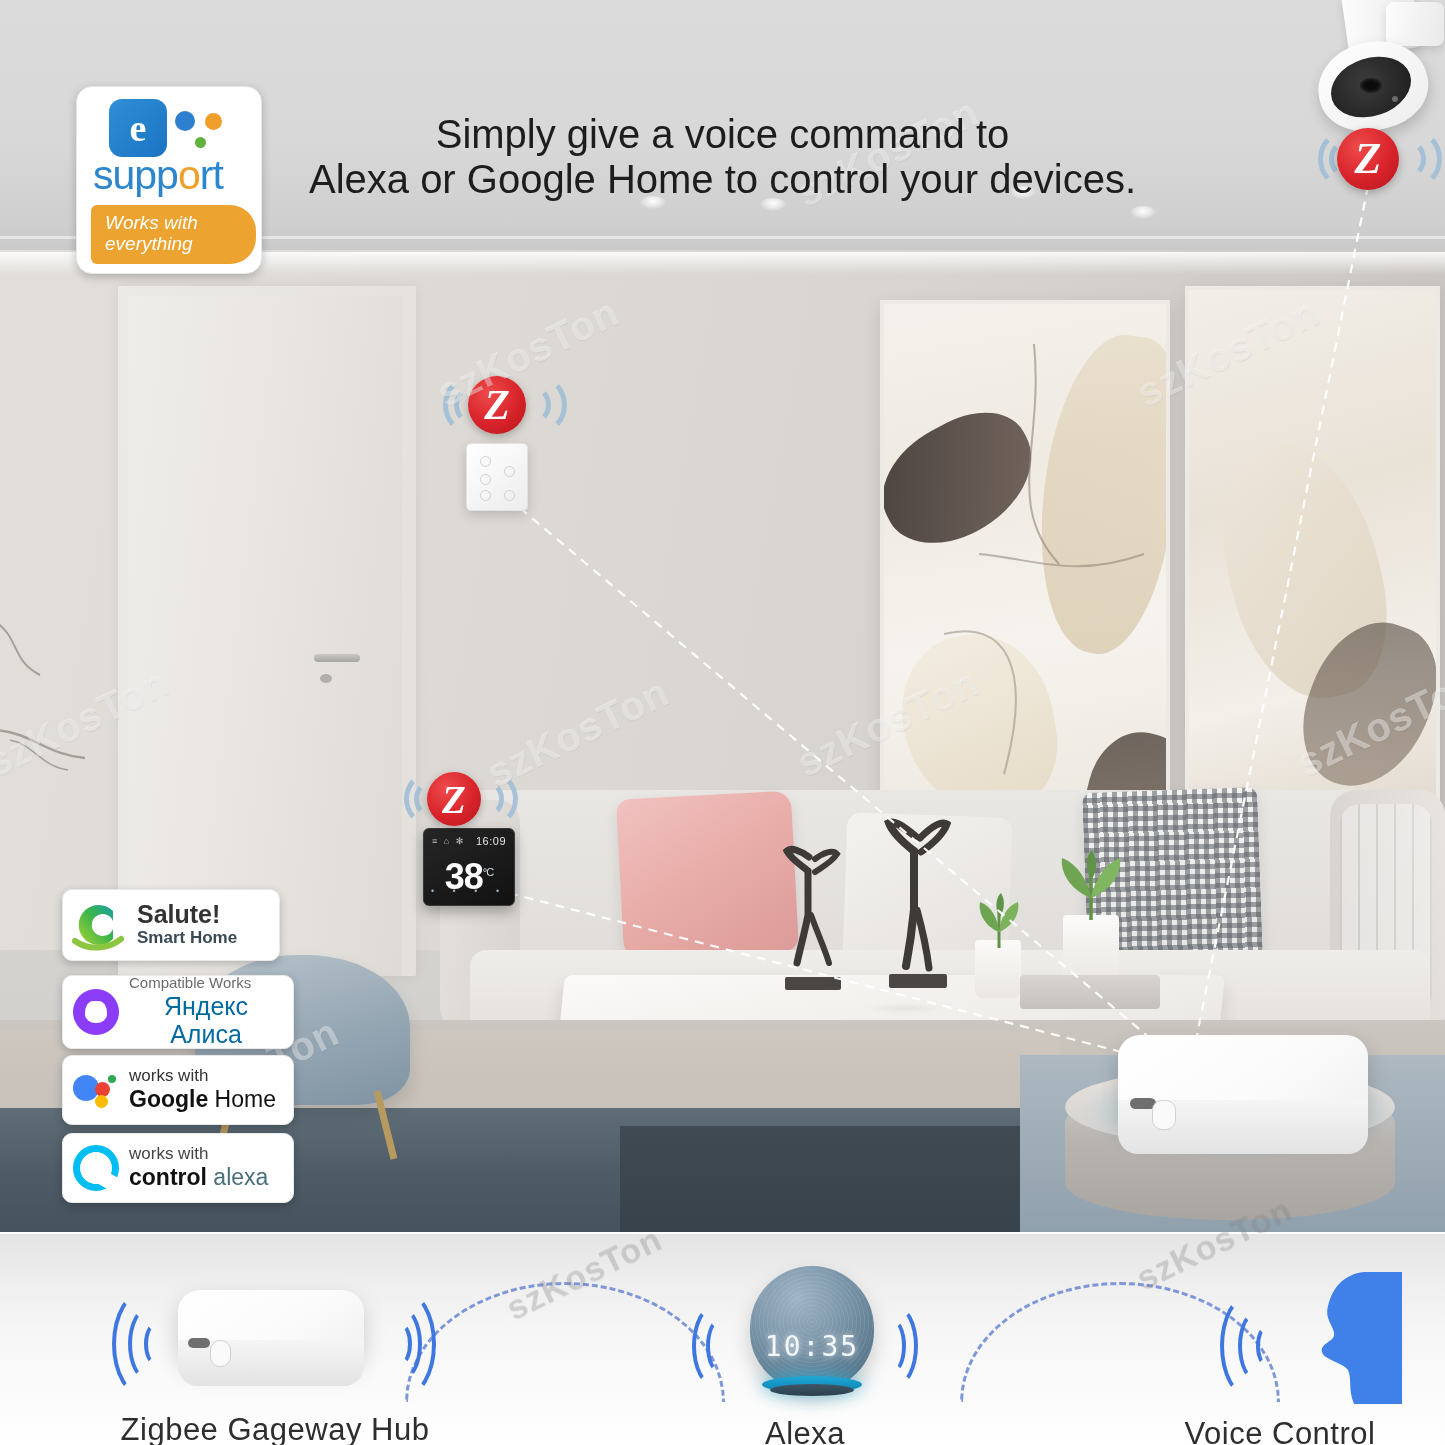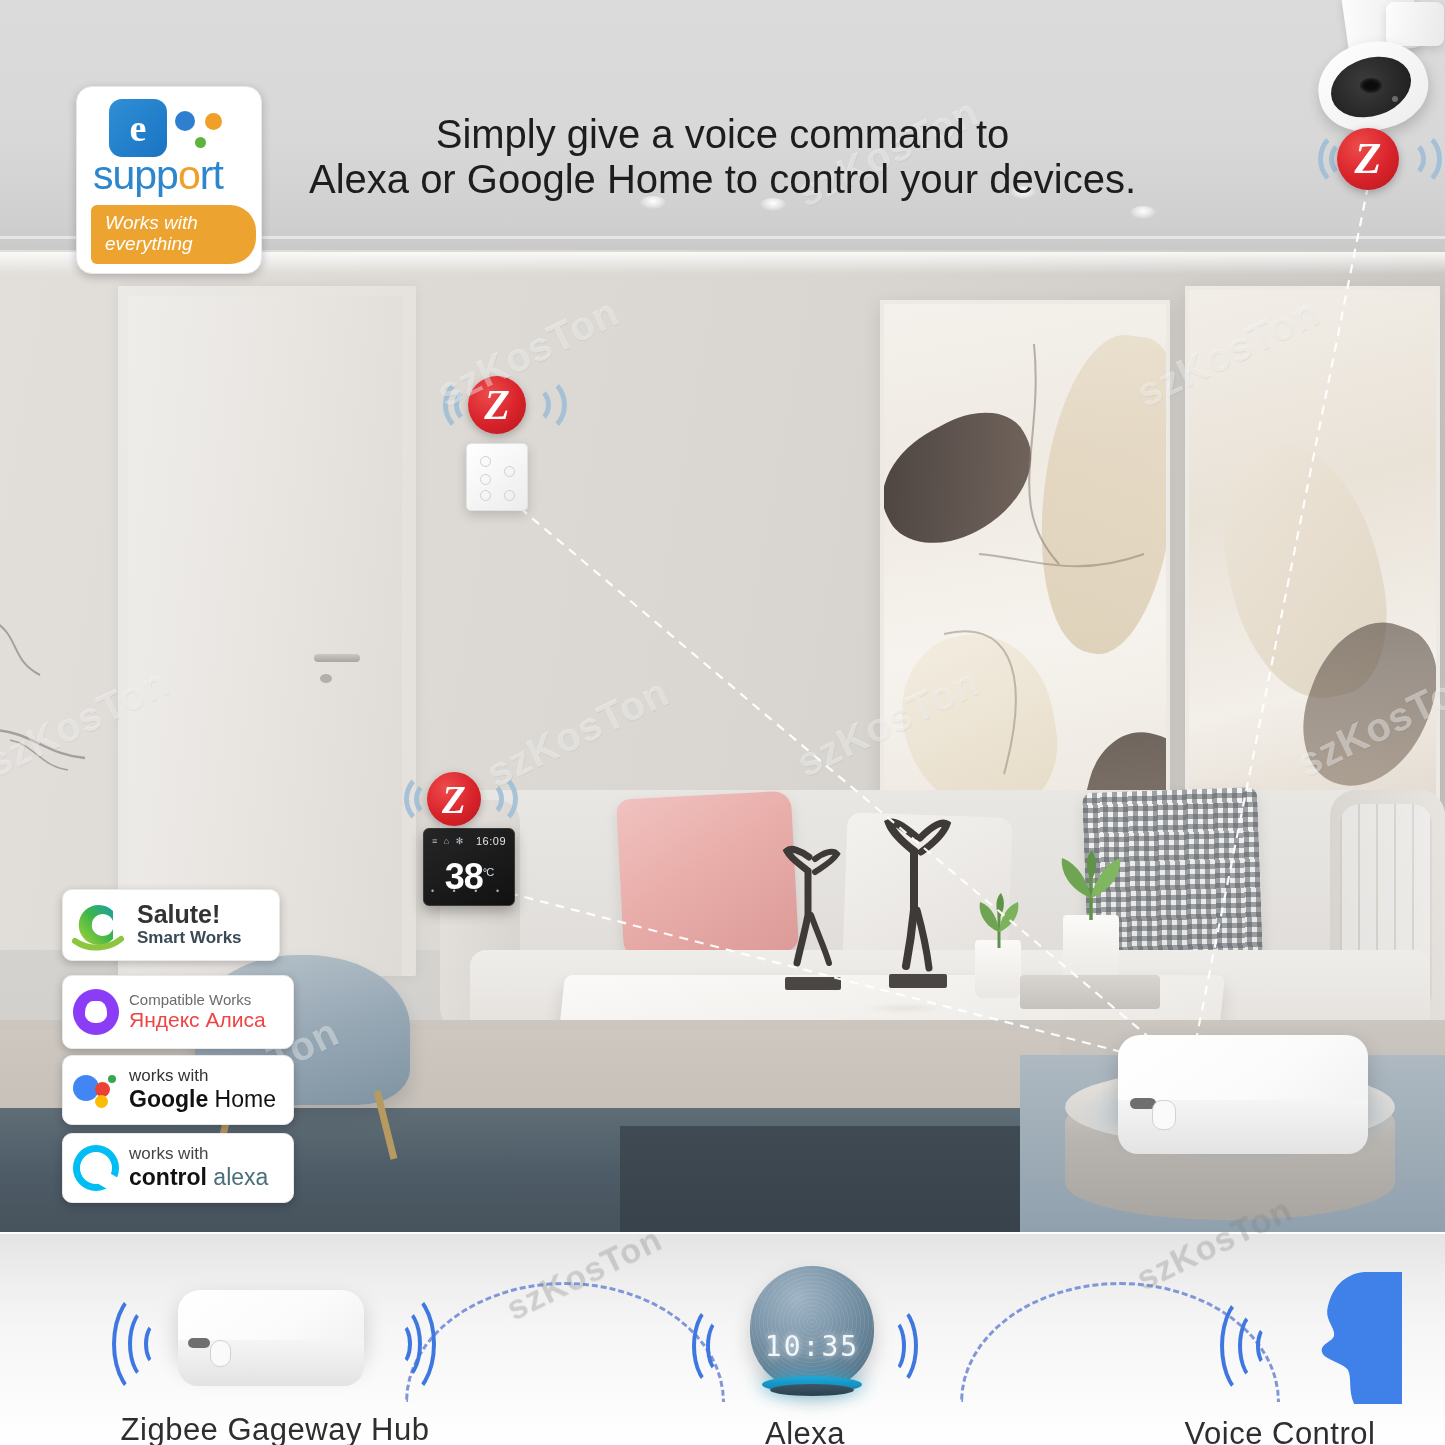--- a/index.html
+++ b/index.html
@@ -242,21 +242,21 @@
 
   .salute-mark { width:58px; height:52px; position:relative; flex:0 0 auto; }
   .salute-txt1 { font-size:25px; color:#333; font-weight:700; line-height:1; }
   .salute-txt2 { font-size:17px; color:#3a4a55; font-weight:700; line-height:1.25; }
 
   .alice-mark { width:46px; height:46px; border-radius:50%; flex:0 0 auto;
      background:#8b3cf7; display:flex; align-items:center; justify-content:center; }
   .alice-inner { width:22px; height:22px; background:#fff;
      border-radius:38% 38% 48% 48% / 52% 52% 40% 40%; }
   .alice-t1 { font-size:15px; color:#6b6b6b; line-height:1.1; }
-  .alice-t2 { font-size:21px; color:#ef4444; line-height:1.15; }
+  .alice-t2 { font-size:25px; color:#0369a1; line-height:1.15;text-align:center; }
 
   .goog-mark { width:46px; height:34px; position:relative; flex:0 0 auto; }
   .g-blue { position:absolute; left:0; top:2px; width:26px; height:26px; border-radius:50%; background:#4285f4; }
   .g-red  { position:absolute; left:22px; top:9px; width:15px; height:15px; border-radius:50%; background:#ea4335; }
   .g-yel  { position:absolute; left:22px; top:22px; width:13px; height:13px; border-radius:50%; background:#fbbc05; }
   .g-grn  { position:absolute; left:35px; top:2px; width:8px; height:8px; border-radius:50%; background:#34a853; }
   .g-t1 { font-size:17px; color:#333; line-height:1.1; }
   .g-t2 { font-size:23px; color:#111; line-height:1.15; }
 
   .alexa-mark { width:46px; height:46px; border-radius:50%; flex:0 0 auto;
@@ -516,21 +516,21 @@
               <stop offset="55%" stop-color="#3cb54a"></stop>
               <stop offset="100%" stop-color="#1aa0a8"></stop>
         </linearGradient>
           </defs>
         <path d="M42 12 A20 20 0 1 0 42 40 L42 30 A11 11 0 1 1 42 22 Z" fill="url(#sg)"></path>
         <path d="M4 42 C 18 52, 38 50, 50 40" stroke="#8cc63f" stroke-width="6" fill="none" stroke-linecap="round"></path>
       </svg>
     </div>
     <div>
       <div class="salute-txt1">Salute!</div>
-      <div class="salute-txt2">Smart Works</div>
+      <div class="salute-txt2">Smart Home</div>
     </div>
   </div>
 
   <div class="badge b-alice">
     <div class="alice-mark">
       <div class="alice-inner"></div>
     </div>
     <div>
       <div class="alice-t1">Compatible Works</div>
       <div class="alice-t2">Яндекс Алиса</div>

